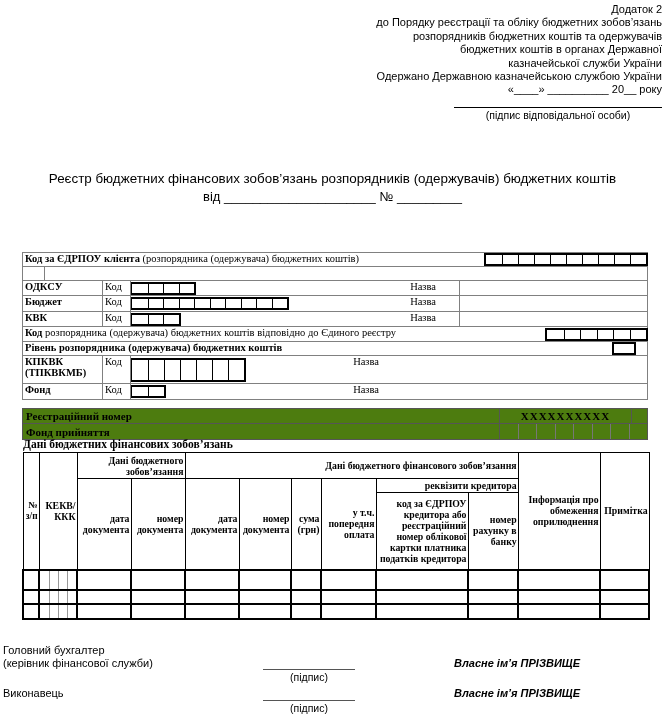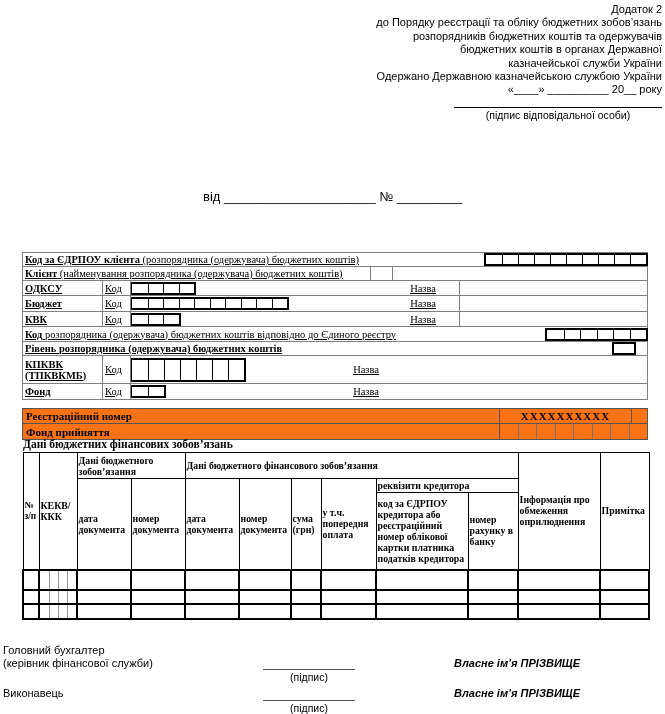--- a/index.html
+++ b/index.html
@@ -21,52 +21,52 @@
   
   .sech{position:absolute;font-family:"Liberation Serif",serif;font-weight:bold;font-size:11.5px;}
   .sec1h{top:239px;left:35px;margin-top:40px;}
   .sec2h{top:438px;left:23px;}
 
   
   .t1{position:absolute;top:252px;left:22px;width:626px;
       font-family:"Liberation Serif",serif;font-size:10.5px;
       border:1px solid #808080;border-bottom:none;background:#fff;}
   .t1 .r{display:flex;border-bottom:1px solid #808080;align-items:stretch;}
-  .t1 .c{display:flex;align-items:center;padding:0 2px;border-right:1px solid #808080;overflow:hidden;text-decoration:underline;}
+  .t1 .c{display:flex;padding:0 2px;border-right:1px solid #808080;overflow:hidden;}
   .t1 .c.last{border-right:none;}
   .t1 .c.nb{border-right:none;}
   .t1 b{font-size:10.5px;}
   .nazva{margin-left:auto;padding-right:2px;}
 
   .boxgrid{display:flex;border:2px solid #000;height:13px;align-self:center;background:#fff;}
   .boxgrid .bx{width:var(--bw,16px);height:100%;border-left:1px solid #000;}
   .boxgrid .bx:first-child{border-left:none;}
   .grid-right{margin-left:auto;margin-right:-1px;}
   .kpk .boxgrid{height:24px;}
 
   
   .t2{position:absolute;top:408px;left:22px;width:626px;
       font-family:"Liberation Serif",serif;font-size:11px;
-      border:1px solid #555;background:#f97316;}
+      border:1px solid #555;background:#4d7c0f;}
   .t2 .r{display:flex;height:15px;align-items:stretch;}
   .t2 .r:first-child{border-bottom:1px solid #555;}
   .t2 .lbl{flex:0 0 477px;display:flex;align-items:center;padding:0 3px;
            border-right:1px solid #555;font-weight:bold;}
   .t2 .xval{flex:0 0 132px;display:flex;align-items:center;justify-content:center;
             font-weight:bold;letter-spacing:1px;border-right:1px solid #555;}
   .t2 .tail{flex:1;}
   .t2 .dgrid{flex:1;display:flex;}
   .t2 .dgrid .bx{flex:1;border-left:1px solid #777;}
   .t2 .dgrid .bx:first-child{border-left:none;}
 
   
   table.big{position:absolute;top:452px;left:22px;width:626px;border-collapse:collapse;
             font-family:"Liberation Serif",serif;background:#fff;table-layout:fixed;}
   table.big th{border:1px solid #000;font-size:9.8px;line-height:11px;font-weight:bold;
-               text-align:left;vertical-align:middle;padding:1px;overflow:hidden;}
+               text-align:right;vertical-align:middle;padding:1px;overflow:hidden;}
   table.big td{border:2px solid #000;height:15px;padding:0;}
   tr.dr1 td{height:20px;}
   tr.dr2 td{height:14px;}
   tr.dr3 td{height:15px;}
   td.kekv-sub{background-image:linear-gradient(#999,#999),linear-gradient(#999,#999),linear-gradient(#999,#999);
               background-size:1px 100%;background-repeat:no-repeat;
               background-position:9px 0,18px 0,27px 0;}
 
   
   .ft{position:absolute;font-size:11px;line-height:13px;}
@@ -94,20 +94,21 @@
     <div>бюджетних коштів в органах Державної</div>
     <div>казначейської служби України</div>
     <div>Одержано Державною казначейською службою України</div>
     <div>«____» __________ 20__ року</div>
     <div class="hdr-sig">
       <div class="hdr-sig-line"></div>
       <div class="hdr-sig-cap">(підпис відповідальної особи)</div>
     </div>
   </div>
 
+  <div class="title">Реєстр бюджетних фінансових зобов’язань розпорядників (одержувачів) бюджетних коштів</div>
   <div class="subtitle">від _____________________ № _________</div>
 
   <div class="sech sec1h">Дані розпорядника (одержувача) бюджетних коштів</div>
 
   <div class="t1">
 
     <div class="r" style="height:14px">
       <div class="c nb" style="flex:1">
         <span><b>Код за ЄДРПОУ клієнта</b><span> (розпорядника (одержувача) бюджетних коштів)</span></span>
       </div>
@@ -119,23 +120,20 @@
           <span class="bx"></span>
           <span class="bx"></span>
           <span class="bx"></span>
           <span class="bx"></span>
           <span class="bx"></span>
           <span class="bx"></span>
         </div>
     </div>
 
     <div class="r" style="height:14px">
-      <div class="c" style="flex:0 0 348px">
-        <span><b>Клієнт</b><span> (найменування розпорядника (одержувача) бюджетних коштів)</span></span>
-      </div>
       <div class="c" style="flex:0 0 22px"></div>
       <div class="c last" style="flex:1"></div>
     </div>
 
     <div class="r" style="height:15px">
       <div class="c" style="flex:0 0 80px">
           <b>ОДКСУ</b>
         </div>
       <div class="c" style="flex:0 0 28px">
           <span>Код</span>

